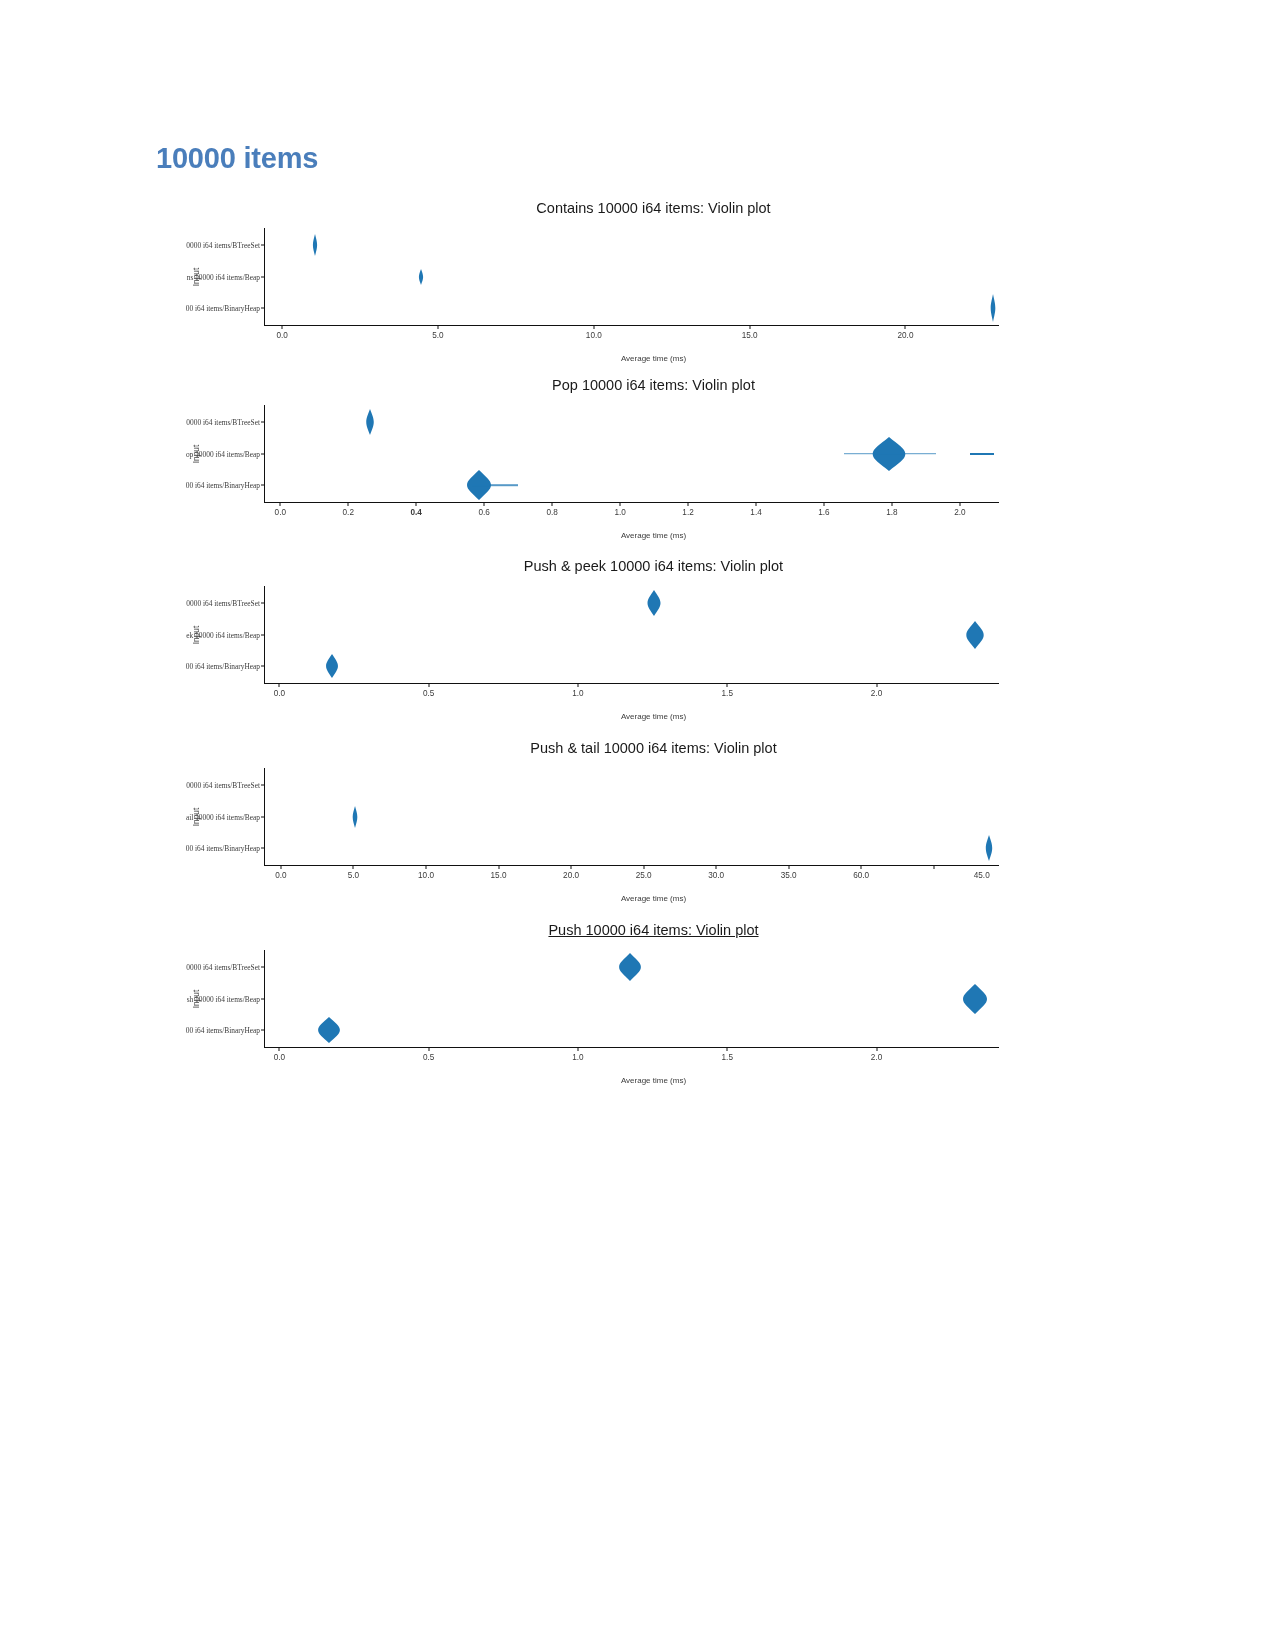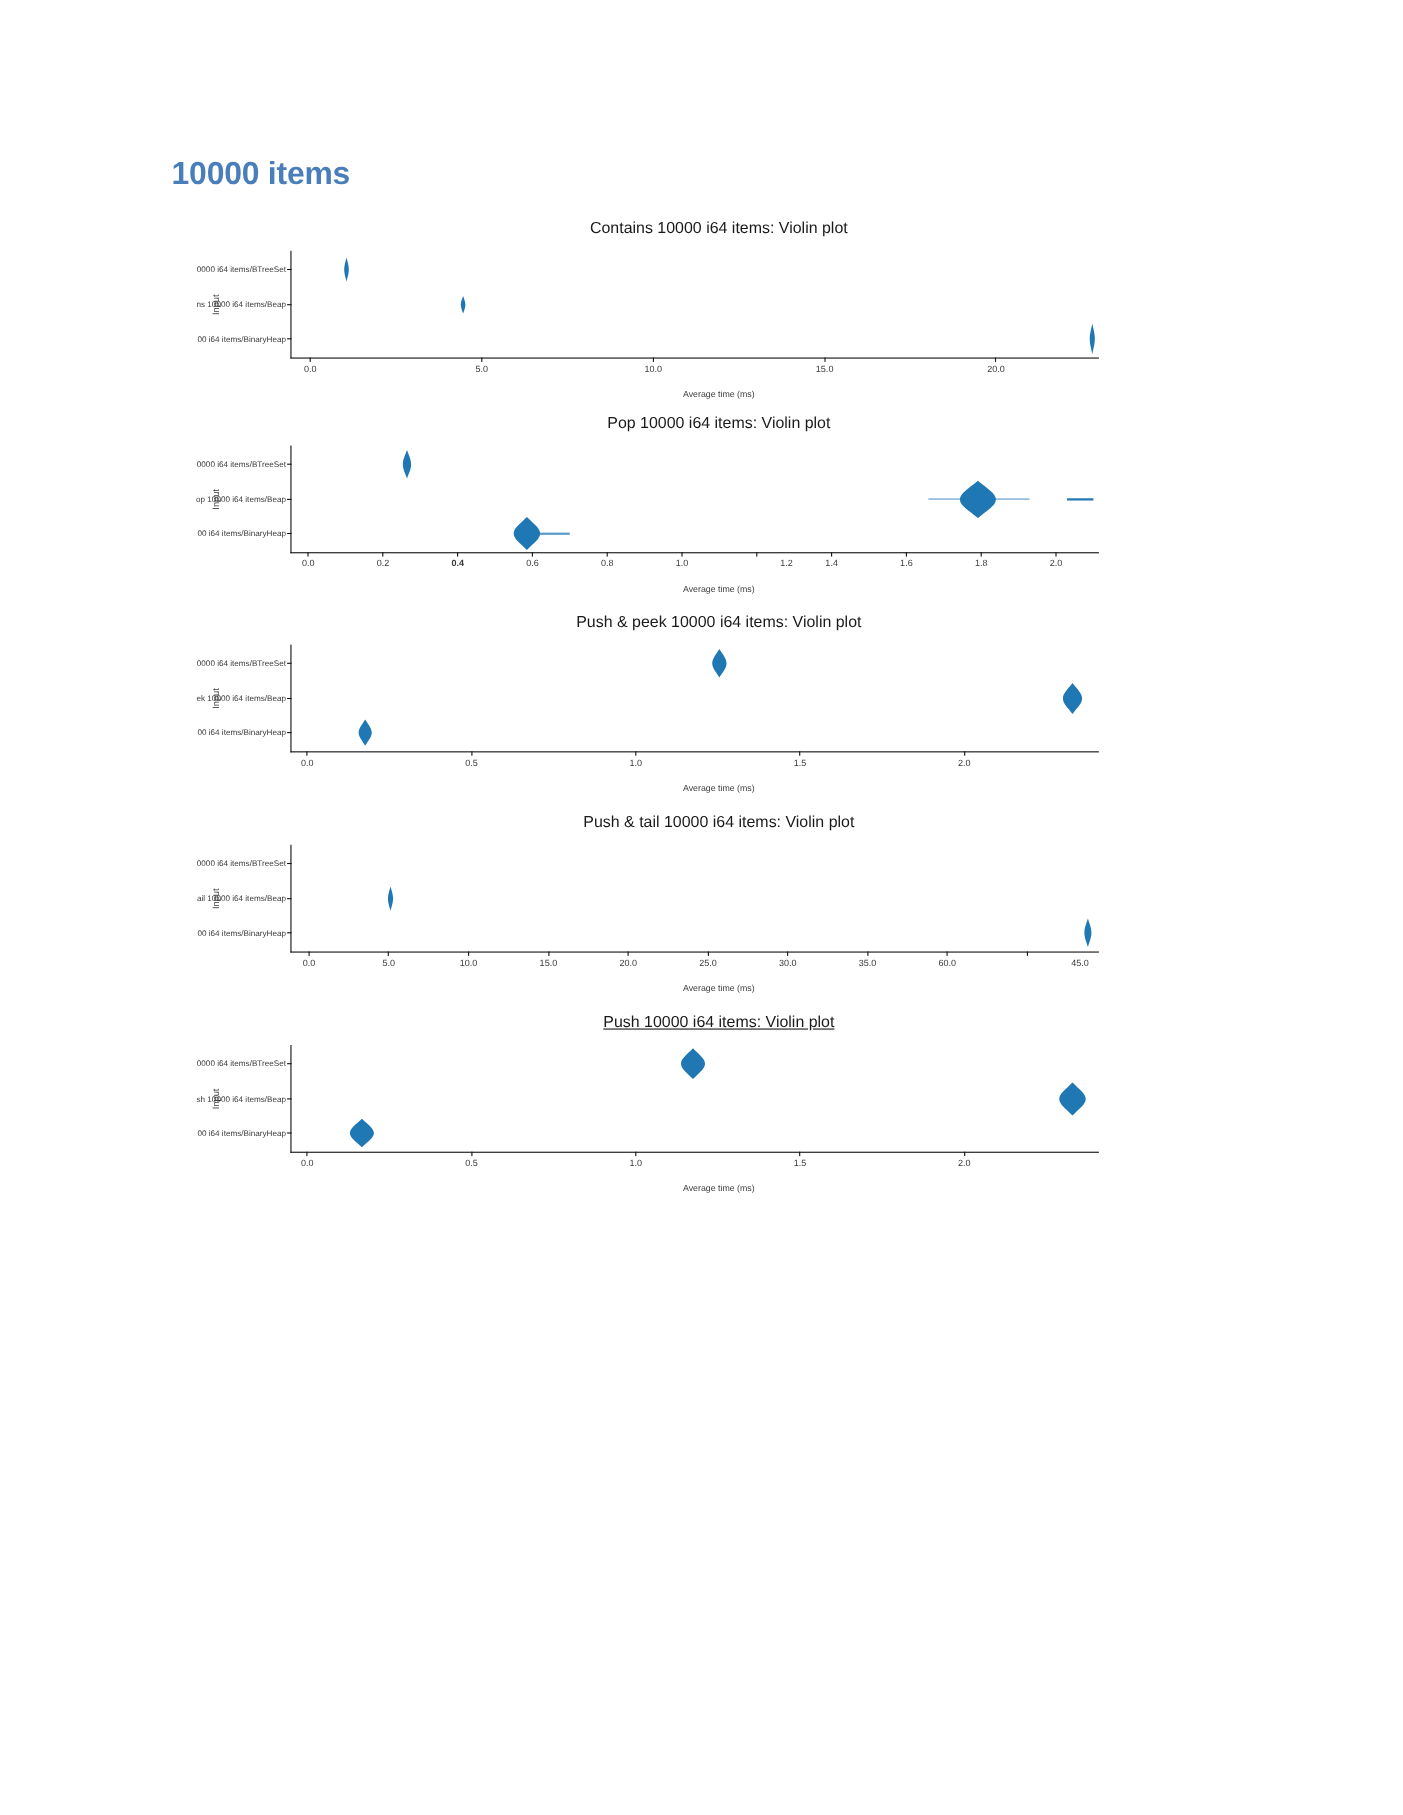--- a/index.html
+++ b/index.html
@@ -42,21 +42,21 @@
     border-bottom:1.1px solid #111;
     box-sizing:border-box;
   }
 
   .ytick-label {
     position:absolute;
     right:100%;
     margin-right:5px;
     transform:translateY(-50%);
     white-space:nowrap;
-    font-family:Liberation Sans, sans-serif;
+    font-family:Liberation Serif, serif;
     font-size:7.4px;
     color:#3b3b3b;
     text-align:right;
   }
   .ytick-mark {
     position:absolute;
     right:100%;
     width:4px;
     height:1px;
     background:#111;
@@ -173,21 +173,21 @@
           <div class="xtick-label" style="left: 11.3426%;">0.2</div>
           <div class="xtick-mark" style="left: 20.6019%;"></div>
           <div class="xtick-label" style="left: 20.6019%; font-weight: bold;">0.4</div>
           <div class="xtick-mark" style="left: 29.8611%;"></div>
           <div class="xtick-label" style="left: 29.8611%;">0.6</div>
           <div class="xtick-mark" style="left: 39.1204%;"></div>
           <div class="xtick-label" style="left: 39.1204%; text-align: center;">0.8</div>
           <div class="xtick-mark" style="left: 48.3796%;"></div>
           <div class="xtick-label" style="left: 48.3796%;">1.0</div>
           <div class="xtick-mark" style="left: 57.6389%;"></div>
-          <div class="xtick-label" style="left: 57.6389%; margin-left: 27px;">1.2</div>
+          <div class="xtick-label" style="left: 57.6389%;">1.2</div>
           <div class="xtick-mark" style="left: 66.8981%;"></div>
           <div class="xtick-label" style="left: 66.8981%;">1.4</div>
           <div class="xtick-mark" style="left: 76.1574%;"></div>
           <div class="xtick-label" style="left: 76.1574%;">1.6</div>
           <div class="xtick-mark" style="left: 85.4167%;"></div>
           <div class="xtick-label" style="left: 85.4167%;">1.8</div>
           <div class="xtick-mark" style="left: 94.6759%;"></div>
           <div class="xtick-label" style="left: 94.6759%;">2.0</div>
           <div class="violin" style="left: 14.3519%; top: 17.5%;">
             <svg width="11.5" height="30">

